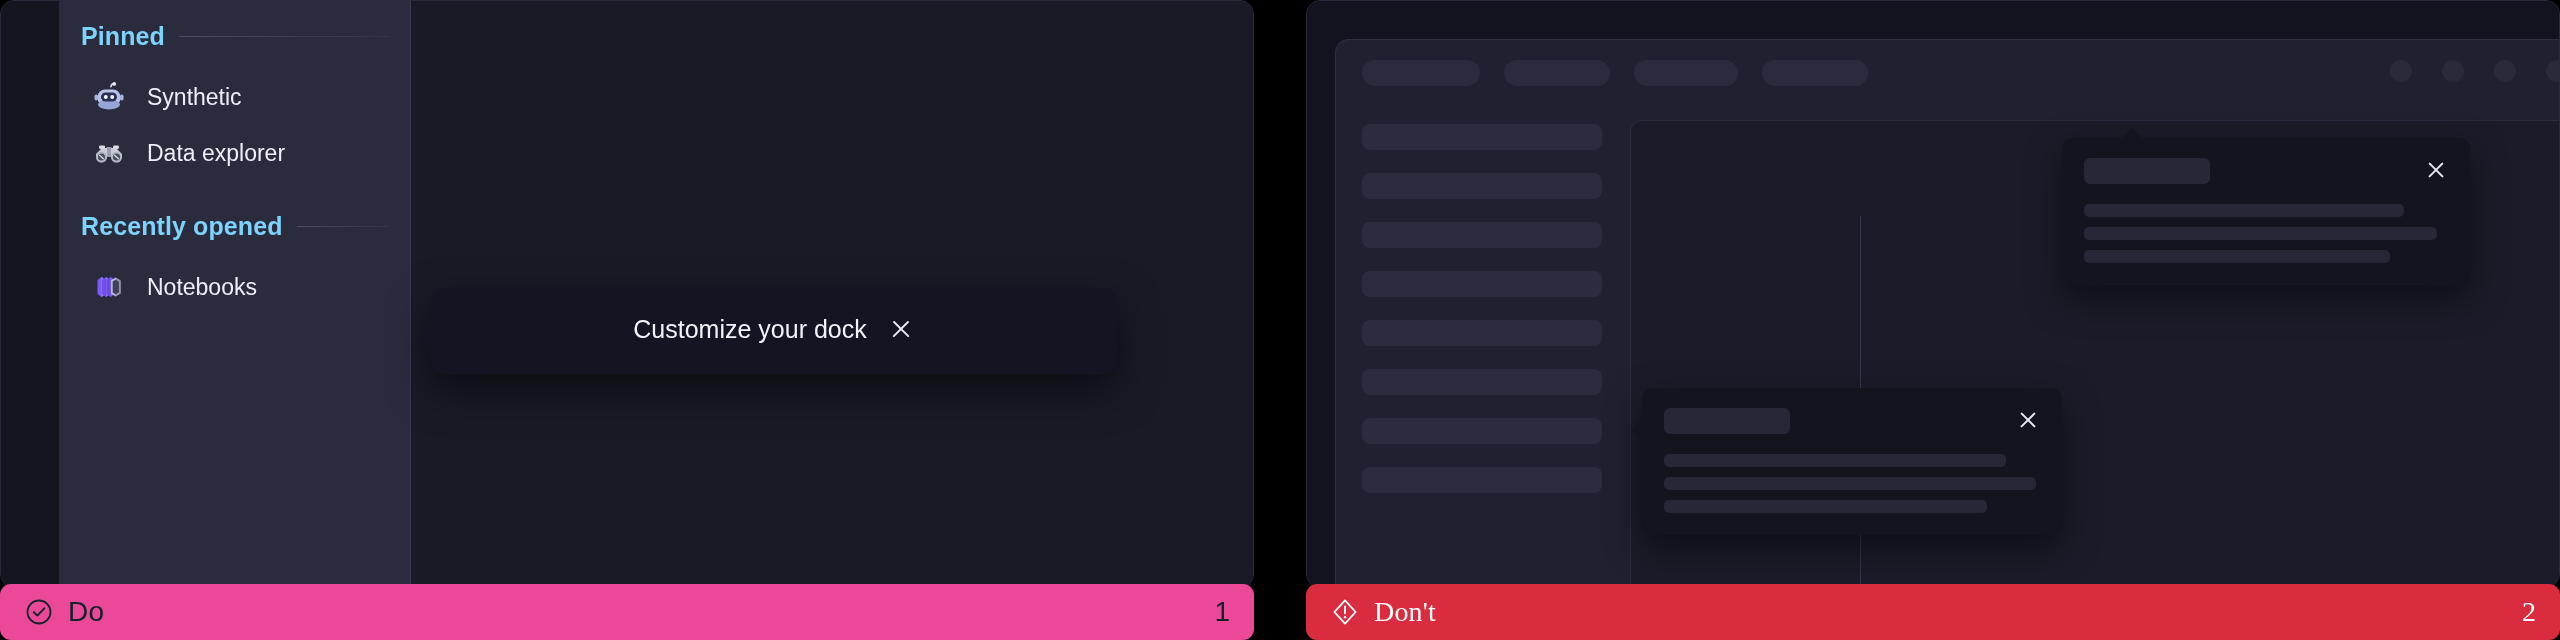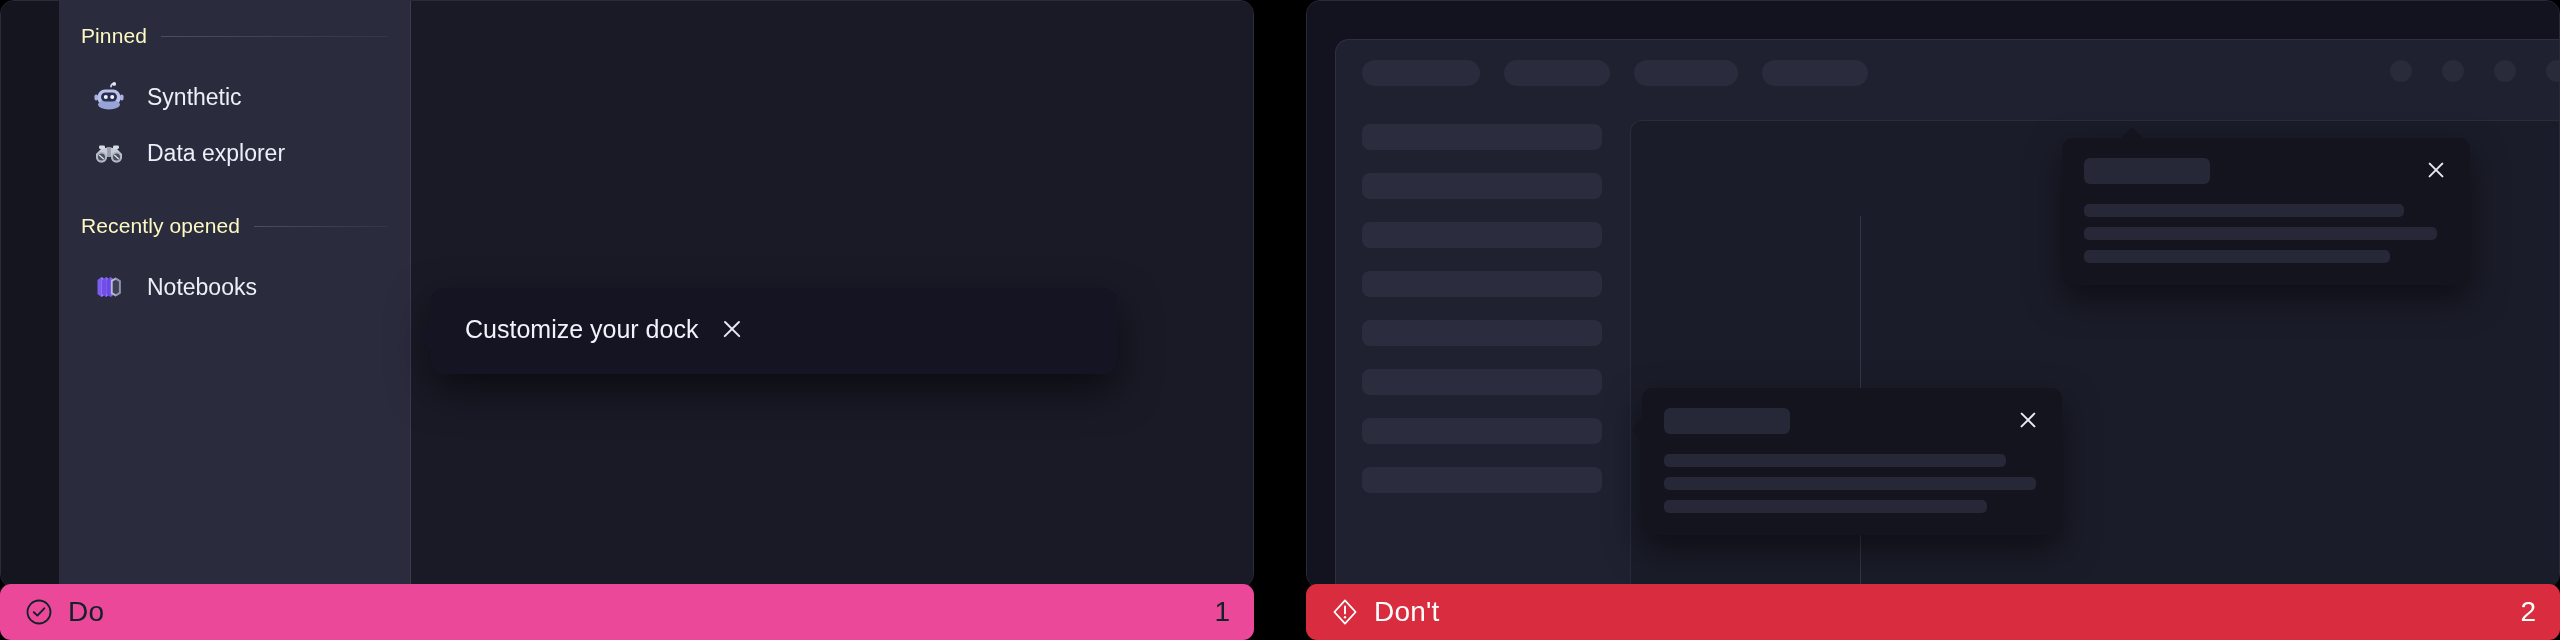--- a/index.html
+++ b/index.html
@@ -68,24 +68,25 @@
   }
 
   .sec-head {
     display: flex;
     align-items: center;
     gap: 14px;
     padding: 0 22px 0 22px;
     height: 34px;
   }
   .sec-head .sec-label {
-    font-size: 21px;
-    color: #fef9c3;
+    font-size: 25px;
+    color: #7dd3fc;
     white-space: nowrap;
     letter-spacing: .1px;
+    font-weight: bold;
   }
   .sec-head .sec-rule {
     flex: 1;
     height: 1px;
     background: linear-gradient(to right, #4a4e66, #3b3e53 60%, #33364a);
   }
 
   .dock-item {
     display: flex;
     align-items: center;
@@ -131,21 +132,21 @@
     border-right: 14px solid #151422;
   }
   .callout-dock {
     left: 430px;
     top: 287px;
     width: 686px;
   }
   .callout-head {
     display: flex;
     align-items: flex-start;
-    justify-content: flex-start;
+    justify-content: center;
     gap: 20px;
   }
   .callout-title {
     font-size: 25px;
     color: #f2f3fa;
     line-height: 1.2;
   }
   .callout-close {
     width: 28px; height: 28px;
     flex: 0 0 28px;
@@ -336,21 +337,21 @@
     left: 0; right: 0;
     bottom: 0;
     height: 56px;
     border-radius: 11px;
     display: flex;
     align-items: center;
     padding: 0 24px;
     gap: 14px;
   }
   .banner-do   { background: #ec4899; color: #10222a; }
-  .banner-dont { background: #d92d3f; color: #ffffff; }
+  .banner-dont { background: #d92d3f; color: #ffffff; font-family: Liberation Serif, serif; }
 
   .banner-label {
     font-size: 28px;
     font-weight: 400;
     letter-spacing: .2px;
   }
   .banner-count {
     margin-left: auto;
     font-size: 28px;
     font-weight: 400;

